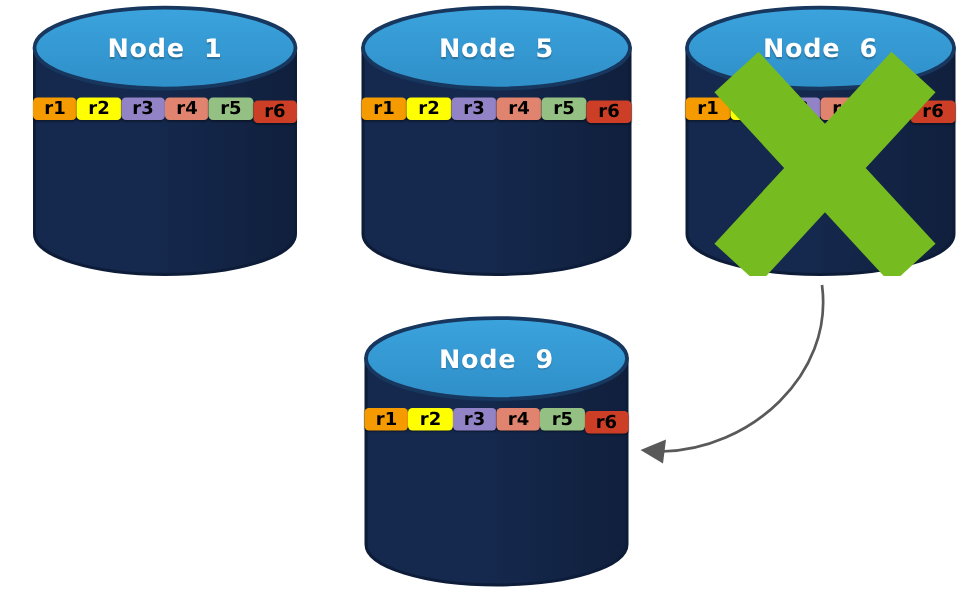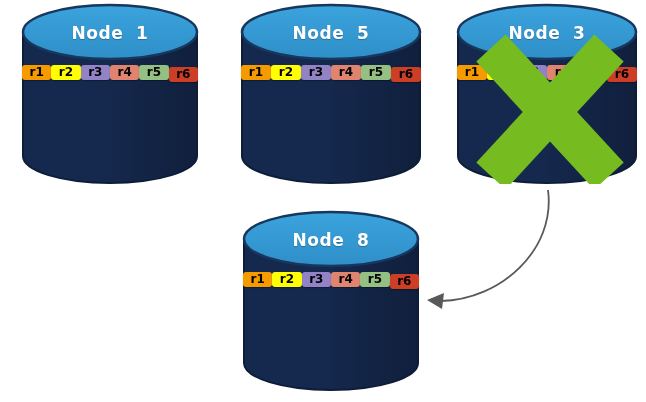--- a/index.html
+++ b/index.html
@@ -140,21 +140,21 @@
           </linearGradient>
           <linearGradient id="bodygrad2" x1="0" y1="0" x2="1" y2="0">
             <stop offset="0%" stop-color="#15294e"></stop>
             <stop offset="45%" stop-color="#15294e"></stop>
             <stop offset="100%" stop-color="#101f3c"></stop>
           </linearGradient>
         </defs>
         <path d="M 1,28 L 1,152 A 89,27 0 0 0 179,152 L 179,28 Z" fill="url(#bodygrad2)" stroke="#0d1c38" stroke-width="2"></path>
         <ellipse cx="90" cy="28" rx="89" ry="27" fill="url(#topgrad2)" stroke="#17375e" stroke-width="2.5"></ellipse>
       </svg>
-      <div class="node-title" style="top: 19px;">Node  3</div>
+      <div class="node-title" style="top: 19px;">Node  6</div>
       <div class="rows" style="top: 61px;">
         <div class="row" style="background: rgb(245, 155, 0); width: 126px; height: 15px; margin-bottom: 3px;">r1</div>
         <div class="row" style="background: rgb(255, 255, 0); width: 126px; height: 15px; margin-bottom: 3px;">r2</div>
         <div class="row" style="background: rgb(145, 131, 198); width: 126px; height: 15px; margin-bottom: 3px;">r3</div>
         <div class="row" style="background: rgb(224, 131, 111); width: 126px; height: 15px; margin-bottom: 3px;">r4</div>
         <div class="row" style="background: rgb(148, 193, 131); width: 126px; height: 15px; margin-bottom: 3px;">r5</div>
         <div class="row" style="background: rgb(204, 63, 38); width: 126px; height: 15px; margin-bottom: 0px;">r6</div>
       </div>
       <svg class="x-overlay" width="180" height="180" style="left: 0px; top: 0px;">
         <line x1="34" y1="44" x2="152" y2="172" stroke="#76bc21" stroke-width="40" stroke-linecap="butt"></line>
@@ -170,21 +170,21 @@
           </linearGradient>
           <linearGradient id="bodygrad3" x1="0" y1="0" x2="1" y2="0">
             <stop offset="0%" stop-color="#15294e"></stop>
             <stop offset="45%" stop-color="#15294e"></stop>
             <stop offset="100%" stop-color="#101f3c"></stop>
           </linearGradient>
         </defs>
         <path d="M 1,28 L 1,152 A 87,27 0 0 0 175,152 L 175,28 Z" fill="url(#bodygrad3)" stroke="#0d1c38" stroke-width="2"></path>
         <ellipse cx="88" cy="28" rx="87" ry="27" fill="url(#topgrad3)" stroke="#17375e" stroke-width="2.5"></ellipse>
       </svg>
-      <div class="node-title" style="top: 19px;">Node  8</div>
+      <div class="node-title" style="top: 19px;">Node  9</div>
       <div class="rows" style="top: 61px;">
         <div class="row" style="background: rgb(245, 155, 0); width: 123px; height: 15px; margin-bottom: 3px;">r1</div>
         <div class="row" style="background: rgb(255, 255, 0); width: 123px; height: 15px; margin-bottom: 3px;">r2</div>
         <div class="row" style="background: rgb(145, 131, 198); width: 123px; height: 15px; margin-bottom: 3px;">r3</div>
         <div class="row" style="background: rgb(224, 131, 111); width: 123px; height: 15px; margin-bottom: 3px;">r4</div>
         <div class="row" style="background: rgb(148, 193, 131); width: 123px; height: 15px; margin-bottom: 3px;">r5</div>
         <div class="row" style="background: rgb(204, 63, 38); width: 123px; height: 15px; margin-bottom: 0px;">r6</div>
       </div>
     </div>
     <svg class="arrow-layer" width="646" height="402">

